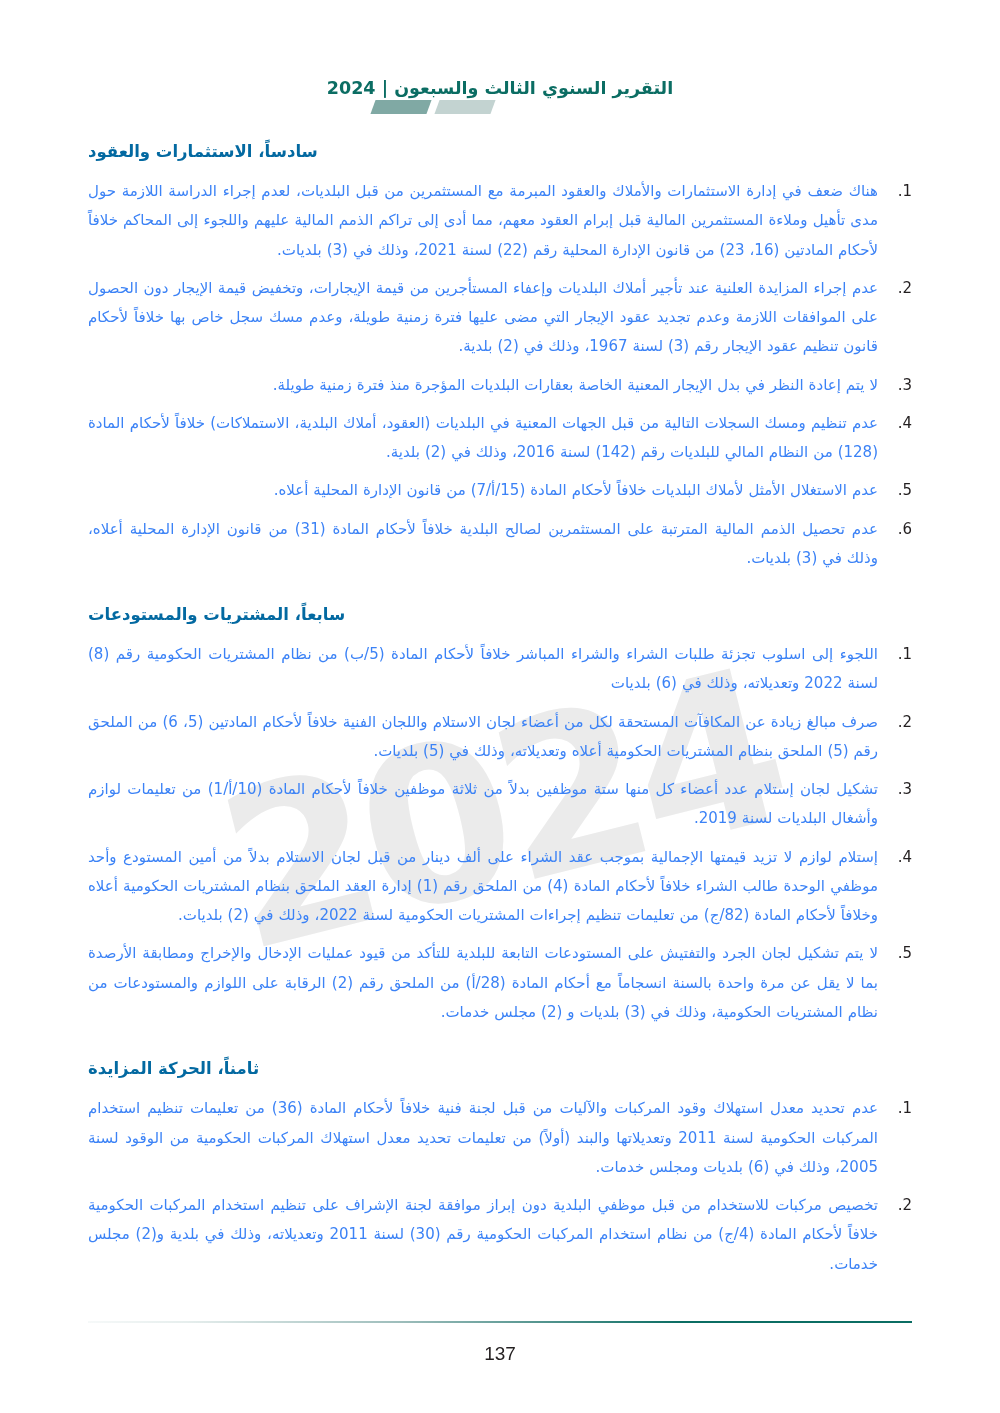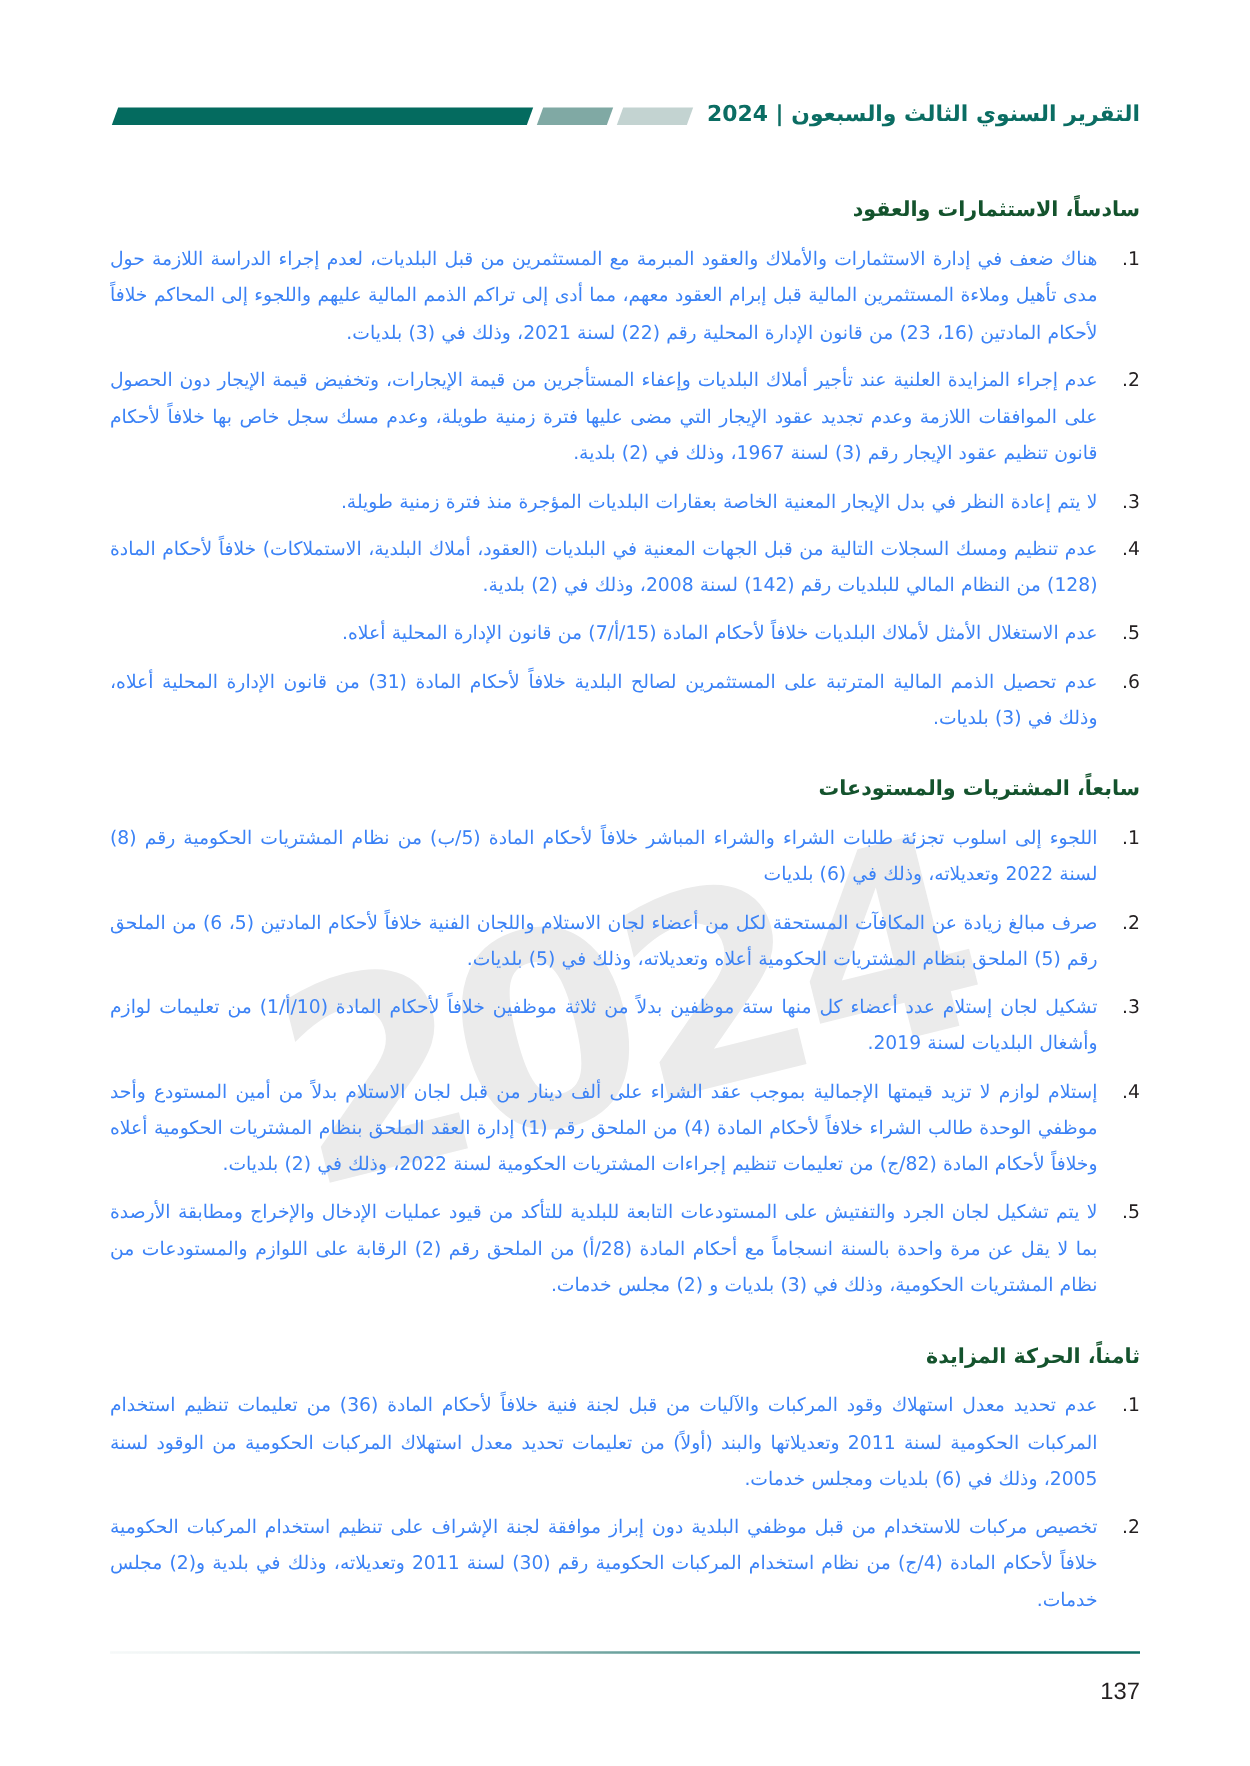--- a/index.html
+++ b/index.html
@@ -49,21 +49,21 @@
   }
 
   
   .header {
     position: absolute;
     top: 78px;
     right: 88px;
     left: 88px;
     height: 30px;
     display: flex;
-    flex-direction: row;
+    flex-direction: column;
     align-items: center;
     z-index: 2;
   }
   .header-title {
     font-size: 17.5px;
     font-weight: bold;
     color: #0b6d63;
     white-space: nowrap;
     letter-spacing: 0px;
     direction: rtl;
@@ -91,24 +91,24 @@
     position: absolute;
     top: 140px;
     right: 88px;
     left: 88px;
     z-index: 1;
   }
 
   .section-title {
     font-size: 16.5px;
     font-weight: bold;
-    color: #14532d;
-    text-align: right;
-    direction: rtl;
-    margin: 16px 0 14px 0;
+    color: #0369a1;
+    text-align: left;
+    direction: rtl;
+    margin: 0 0 14px 0;
     line-height: 1.4;
   }
   .section-title.spaced { margin-top: 30px; }
 
   ol.items {
     list-style: none;
     margin: 0;
     padding: 0;
     direction: rtl;
   }
@@ -152,21 +152,21 @@
   .footer-rule {
     height: 2px;
     width: 100%;
     background: linear-gradient(to left, #0b6d63 0%, #0b6d63 28%, #9dbdbb 62%, #e6eeed 88%, #f6f9f9 100%);
   }
   .footer-page {
     margin-top: 20px;
     font-size: 19px;
     color: #231f20;
     direction: ltr;
-    text-align: right;
+    text-align: center;
     font-family: "Liberation Sans", sans-serif;
   }
 </style>
 </head>
 <body>
 
 <div class="page">
 
   <div class="watermark">
     <span class="watermark-text">2024</span>
@@ -192,21 +192,21 @@
       <li>
         <span class="item-num">.2</span>
         <span class="item-text">عدم إجراء المزايدة العلنية عند تأجير أملاك البلديات وإعفاء المستأجرين من قيمة الإيجارات، وتخفيض قيمة الإيجار دون الحصول على الموافقات اللازمة وعدم تجديد عقود الإيجار التي مضى عليها فترة زمنية طويلة، وعدم مسك سجل خاص بها خلافاً لأحكام قانون تنظيم عقود الإيجار رقم (3) لسنة 1967، وذلك في (2) بلدية.</span>
       </li>
       <li>
         <span class="item-num">.3</span>
         <span class="item-text">لا يتم إعادة النظر في بدل الإيجار المعنية الخاصة بعقارات البلديات المؤجرة منذ فترة زمنية طويلة.</span>
       </li>
       <li>
         <span class="item-num">.4</span>
-        <span class="item-text">عدم تنظيم ومسك السجلات التالية من قبل الجهات المعنية في البلديات (العقود، أملاك البلدية، الاستملاكات) خلافاً لأحكام المادة (128) من النظام المالي للبلديات رقم (142) لسنة 2008، وذلك في (2) بلدية.</span>
+        <span class="item-text">عدم تنظيم ومسك السجلات التالية من قبل الجهات المعنية في البلديات (العقود، أملاك البلدية، الاستملاكات) خلافاً لأحكام المادة (128) من النظام المالي للبلديات رقم (142) لسنة 2016، وذلك في (2) بلدية.</span>
       </li>
       <li>
         <span class="item-num">.5</span>
         <span class="item-text">عدم الاستغلال الأمثل لأملاك البلديات خلافاً لأحكام المادة (15/أ/7) من قانون الإدارة المحلية أعلاه.</span>
       </li>
       <li>
         <span class="item-num">.6</span>
         <span class="item-text">عدم تحصيل الذمم المالية المترتبة على المستثمرين لصالح البلدية خلافاً لأحكام المادة (31) من قانون الإدارة المحلية أعلاه، وذلك في (3) بلديات.</span>
       </li>
     </ol>

